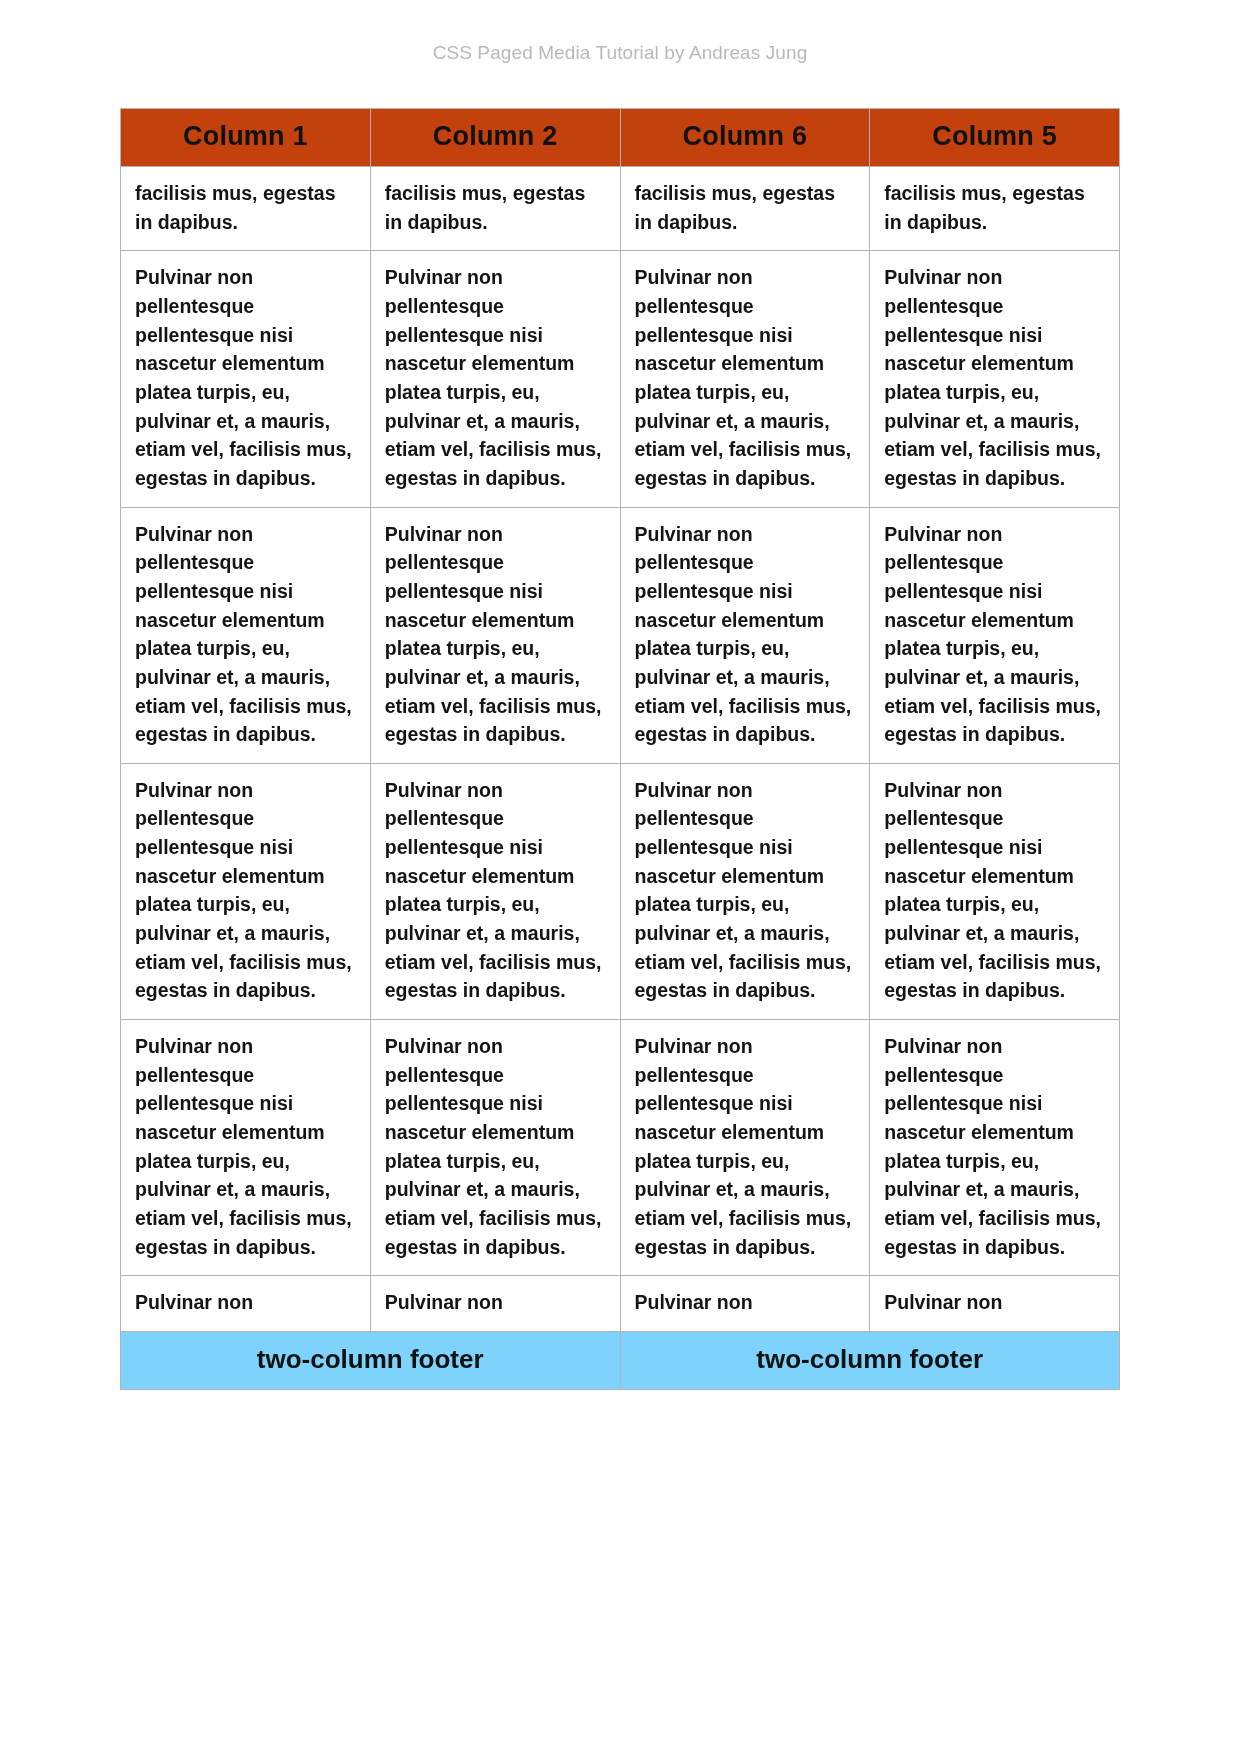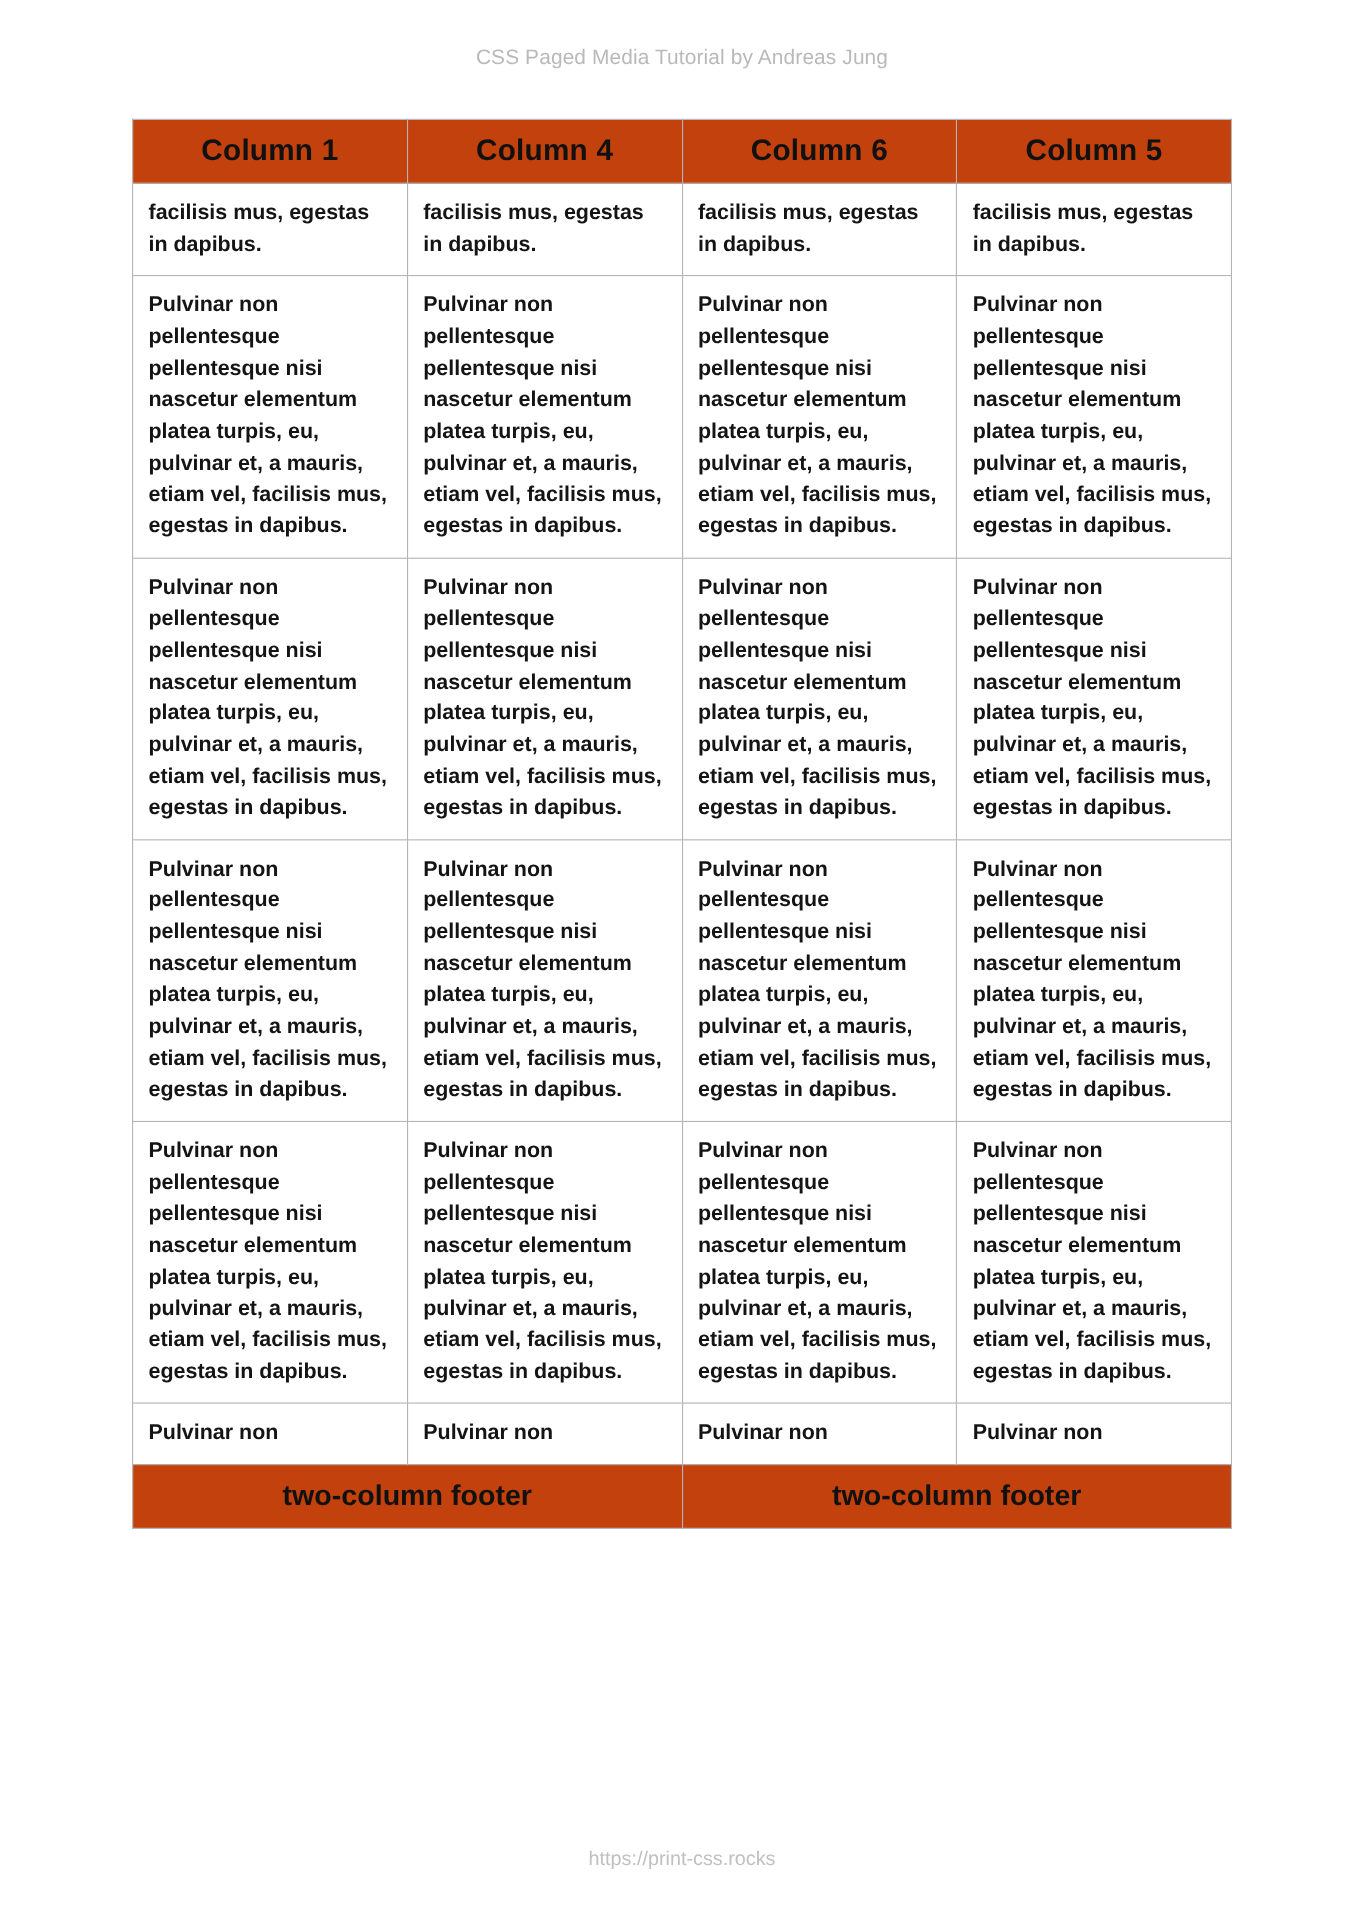--- a/index.html
+++ b/index.html
@@ -55,21 +55,21 @@
     padding-bottom: 22px;
     letter-spacing: 0.2px;
   }
   tbody td {
     font-size: 19.5px;
     line-height: 1.47;
     color: #141414;
     font-weight: bold;
   }
   tfoot td {
-    background: #c2410c;
+    background: #7dd3fc;
     text-align: center;
     font-size: 26px;
     font-weight: bold;
     padding-top: 20px;
     padding-bottom: 22px;
   }
   .running-footer {
     margin-top: auto;
     text-align: center;
     color: #c0c0c0;
@@ -82,21 +82,21 @@
 
 <div class="page">
 
   <div class="running-header">CSS Paged Media Tutorial by Andreas Jung</div>
 
   <div class="table-wrap">
     <table class="doc-table">
       <thead>
         <tr>
           <th>Column 1</th>
-          <th>Column 4</th>
+          <th>Column 2</th>
           <th>Column 6</th>
           <th>Column 5</th>
         </tr>
       </thead>
       <tbody>
         <tr>
           <td>facilisis mus, egestas in dapibus.</td>
           <td>facilisis mus, egestas in dapibus.</td>
           <td>facilisis mus, egestas in dapibus.</td>
           <td>facilisis mus, egestas in dapibus.</td>
@@ -134,15 +134,14 @@
       </tbody>
       <tfoot>
         <tr>
           <td colspan="2">two-column footer</td>
           <td colspan="2">two-column footer</td>
         </tr>
       </tfoot>
     </table>
   </div>
 
-  <div class="running-footer">https://print-css.rocks</div>
 
 </div>
 
 </body></html>

